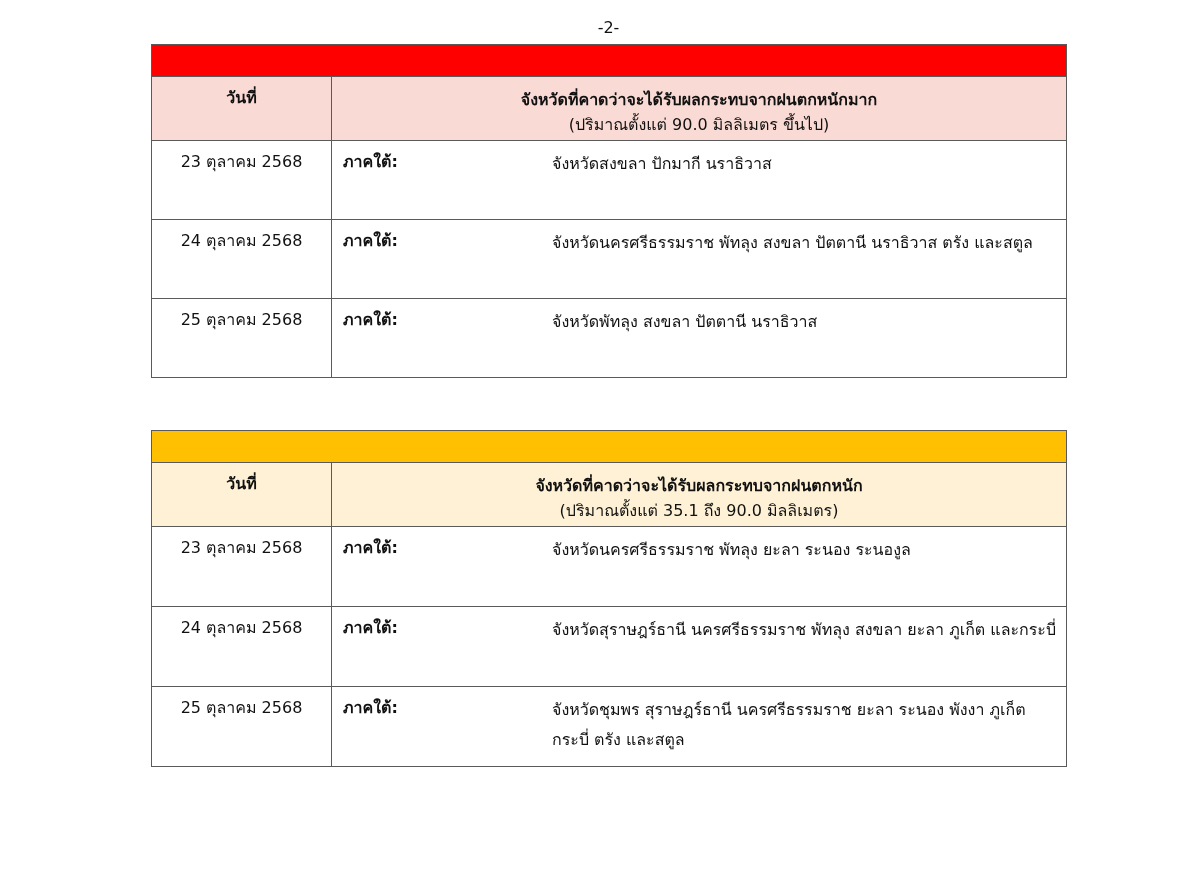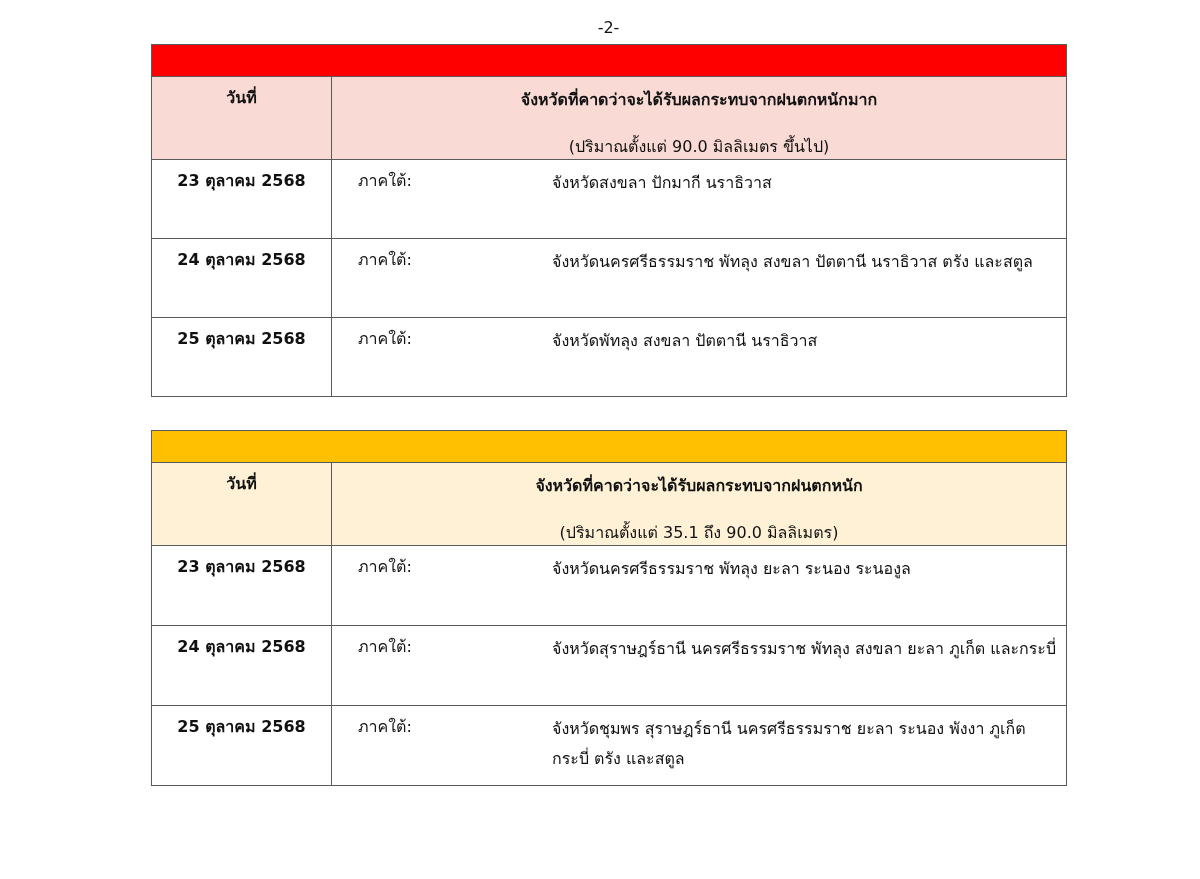--- a/index.html
+++ b/index.html
@@ -13,25 +13,25 @@
     table.rain col.c-date { width: 180px; }
     table.rain col.c-region { width: 735px; }
     .band td { height: 31px; }
     .band-red td { background: #fe0000; border-color: #8a1a1a; }
     .band-yellow td { background: #fec000; border-color: #7a5a10; }
     .head-red th { background: #f9dad4; }
     .head-yellow th { background: #fef1d6; }
     .hdr th { font-weight: bold; text-align: center; }
     .hdr .date-h { padding-top: 8px; height: 55px; }
     .hdr .title-h { padding-top: 10px; }
-    .hdr .sub { font-weight: normal; display: block; margin-top: 22px; }
+    .hdr .sub { font-weight: normal; display: block; margin-top: 0; }
     .row td { height: 70px; }
-    .date-cell { font-weight: bold; text-align: center; padding-top: 8px !important; }
+    .date-cell { font-weight: normal; text-align: center; padding-top: 8px !important; }
     .region-cell { position: relative; }
-    .region-label { position: absolute; left: 26px; top: 8px; font-weight: normal; }
+    .region-label { position: absolute; left: 11px; top: 8px; font-weight: bold; }
     .provinces { margin-left: 220px; padding-top: 8px; padding-right: 8px; line-height: 30px; }
     .t1 { top: 44px; }
     .t2 { top: 430px; }
     .t2 .row td { height: 71px; }
   </style>
 </head>
 <body>
 
 <div class="page-number">-2-</div>
 

